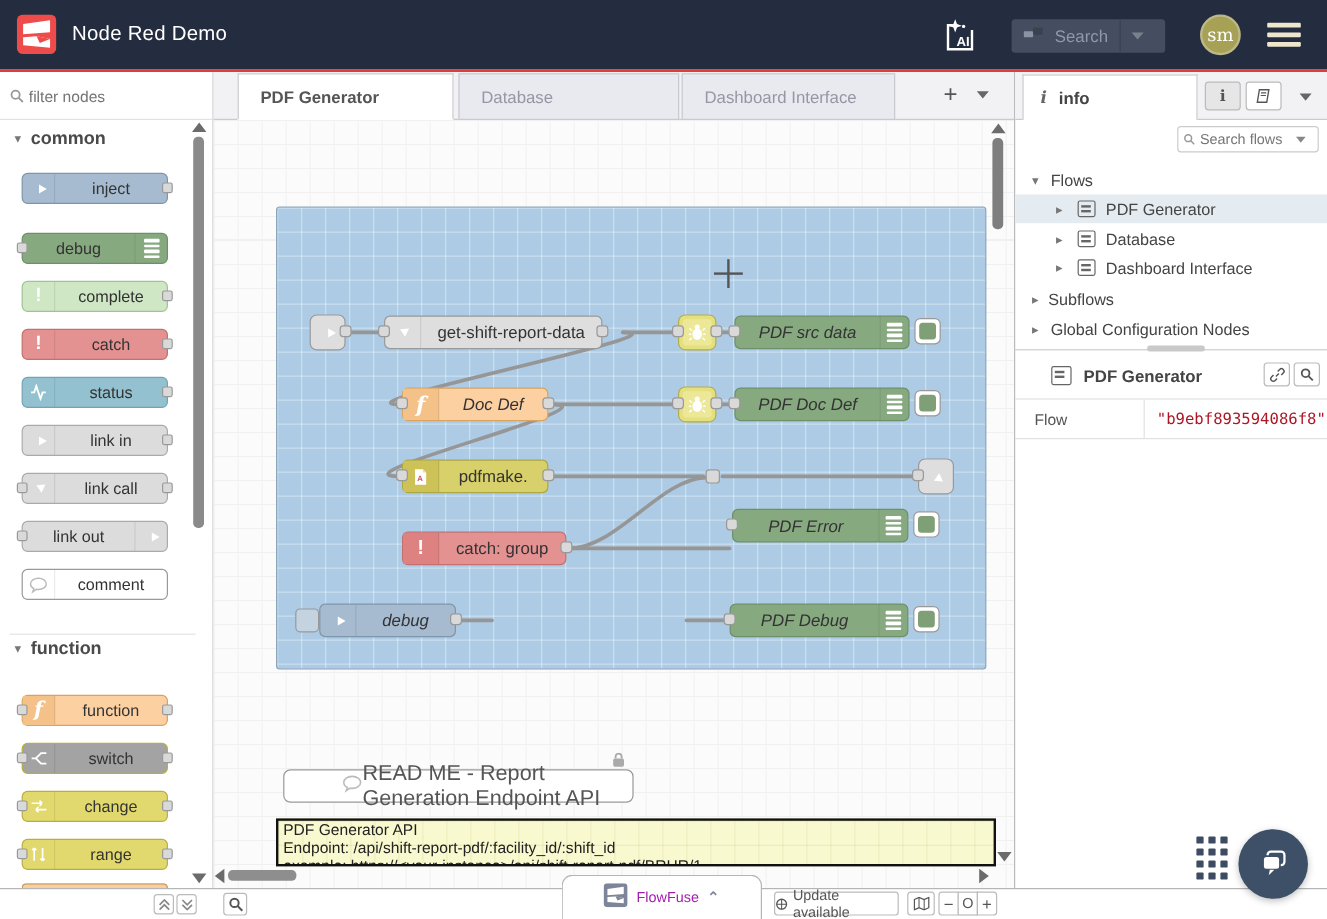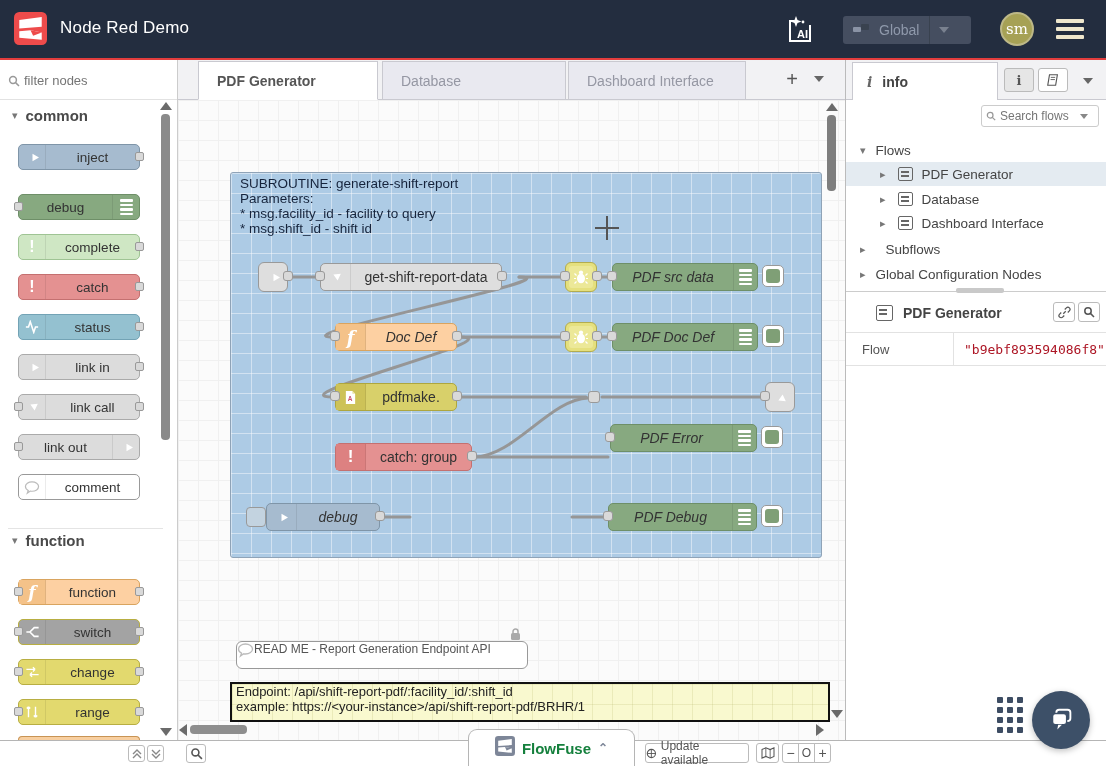--- a/index.html
+++ b/index.html
@@ -70,31 +70,31 @@
   .bugnode { position:absolute; width:32px; height:30px; background:#e5e07e; border:1px solid #b3ac4e; border-radius:6px; display:flex; align-items:center; justify-content:center; z-index:3; }
   .bugnode .inner { position:absolute; inset:3px; background:#ece898; border-radius:3px; }
   .bugnode svg { position:relative; }
   .junction { position:absolute; width:12px; height:12px; background:#d9d9d9; border:1px solid #999; border-radius:3px; z-index:3; }
   .dbg-toggle { position:absolute; right:-27px; top:1px; width:22px; height:22px; background:#fff; border:1px solid #999; border-radius:5px; z-index:3; }
   .dbg-toggle i { position:absolute; inset:3px; background:#7f9f76; border-radius:3px; }
   .inj-btn { position:absolute; width:20px; height:20px; background:#c3d3e0; border:1px solid #999; border-radius:4px; z-index:3; }
   .lines-glyph i { display:block; width:13px; height:2.5px; background:#fff; margin:2px auto; border-radius:1px; }
   .crosshair-h { position:absolute; width:24px; height:2px; background:#555; z-index:4; }
   .crosshair-v { position:absolute; width:2px; height:24px; background:#555; z-index:4; }
-  .comment-node { position:absolute; height:28px; background:#fff; border:1px solid #999; border-radius:6px; display:flex; align-items:flex-start; font-size:12px; color:#555; z-index:3; }
+  .comment-node { position:absolute; height:28px; background:#fff; border:1px solid #999; border-radius:6px; display:flex; align-items:center; font-size:18px; color:#555; z-index:3;padding-left:48px; }
   .group-yellow { position:absolute; background-color:#f9f9cf;
     background-image:linear-gradient(rgba(190,190,120,.25) 1px, transparent 1px), linear-gradient(90deg, rgba(190,190,120,.25) 1px, transparent 1px);
     background-size:20px 20px; border:2px solid #111; overflow:hidden; z-index:1; }
   .group-yellow div { font-size:13px; line-height:15px; color:#222; padding-left:4px; }
 
   
   .footer { position:absolute; left:0; top:740px; width:1106px; height:26px; background:#fff; border-top:1px solid #b5b5b5; z-index:6; }
   .fbtn { position:absolute; background:#fff; border:1px solid #bbb; border-radius:3px; display:flex; align-items:center; justify-content:center; color:#555; }
   .flowfuse-pill { position:absolute; left:468px; top:729px; width:167px; height:37px; background:#fff; border:1px solid #b5b5b5; border-bottom:none; border-radius:9px 9px 0 0; display:flex; align-items:center; justify-content:center; gap:7px; z-index:7; }
-  .flowfuse-pill .fftext { color:#15803d; font-size:15px; font-weight:bold; }
+  .flowfuse-pill .fftext { color:#a21caf; font-size:12px; font-weight:normal; }
   .flowfuse-pill .ffchev { color:#7d8698; font-size:12px; font-weight:bold; }
 
   
   .sidebar { position:absolute; left:845px; top:60px; width:261px; height:706px; background:#fff; border-left:1px solid #bbb; }
   .sb-header { position:absolute; left:0; top:0; width:260px; height:40px; background:#f2f2f4; border-bottom:1px solid #c9c9d0; }
   .info-tab { position:absolute; left:6px; top:2px; width:146px; height:38px; background:#fff; border:1px solid #c9c9d0; border-bottom:none; display:flex; align-items:center; gap:10px; padding-left:14px; font-size:14px; font-weight:bold; color:#444; }
   .icon-btn { position:absolute; top:8px; width:30px; height:24px; border:1px solid #bbb; border-radius:3px; background:#fff; display:flex; align-items:center; justify-content:center; color:#555; }
   .search-box { position:absolute; left:135px; top:45px; width:118px; height:22px; border:1px solid #ccc; border-radius:3px; display:flex; align-items:center; gap:4px; padding:0 4px; }
   .search-box input { border:none; outline:none; width:76px; font-size:12px; color:#999; font-family:"Liberation Sans",sans-serif; }
   .tree-row { position:absolute; left:0; width:260px; height:24px; display:flex; align-items:center; font-size:13.5px; color:#444; }
@@ -135,21 +135,21 @@
           <text x="13" y="24" font-size="11" font-weight="bold" fill="#fff" font-family="Liberation Sans,sans-serif">AI</text>
         </svg>
     </span>
     <div class="deploy">
       <span style="margin-left:10px">
         <svg width="18" height="12" viewBox="0 0 18 12">
             <rect x="0" y="4" width="8" height="5" rx="1" fill="#8a93a5"></rect>
             <rect x="8" y="1" width="8" height="6" rx="1" fill="#39424f"></rect>
           </svg>
       </span>
-      <span class="dlabel">Global</span>
+      <span class="dlabel">Search</span>
       <span class="dsep"></span>
       <span class="dcaret"></span>
     </div>
     <div class="avatar">
         <span>sm</span>
       </div>
     <div class="hamburger">
         <i></i>
         <i></i>
         <i></i>
@@ -321,26 +321,20 @@
     <div class="tab inactive" style="left:390px;width:178px">
         <span>Dashboard Interface</span>
       </div>
     <div class="tab-plus">+</div>
     <span class="tab-caret"></span>
   </div>
 
   <div class="canvas">
 
     <div class="group-blue"></div>
-    <div class="group-text">
-      <div>SUBROUTINE: generate-shift-report</div>
-      <div>Parameters:</div>
-      <div>* msg.facility_id - facility to query</div>
-      <div>* msg.shift_id - shift id</div>
-    </div>
 
     <svg class="wires" width="667" height="640">
       <g fill="none" stroke="#969696" stroke-width="3" stroke-linecap="round">
         <path d="M110 177 H157"></path>
         <path d="M341 177 C401 177 97 237 155 237"></path>
         <path d="M341 177 H385"></path>
         <path d="M421 177 H432"></path>
         <path d="M281 237 C341 237 95 297 155 297"></path>
         <path d="M281 237 H385"></path>
         <path d="M421 237 H432"></path>
@@ -508,20 +502,21 @@
         </svg>
     </span>
     <div class="comment-node" style="left:58px;top:541px;width:292px">
       <span class="isect l" style="border-right-color:#e2e2e2"><svg width="17" height="16" viewBox="0 0 16 16">
             <path d="M8 2c3.9 0 7 2.2 7 5s-3.1 5-7 5c-.6 0-1.2-.1-1.8-.2L3 14l1-2.8C2.2 10.3 1 8.8 1 7c0-2.8 3.1-5 7-5z" fill="none" stroke="#bbb" stroke-width="1.3"></path>
           </svg></span>
       <span class="nlabel it">READ ME - Report Generation Endpoint API</span>
     </div>
 
     <div class="group-yellow" style="left:52px;top:582px;width:600px;height:40px">
+      <div>PDF Generator API</div>
       <div>Endpoint: /api/shift-report-pdf/:facility_id/:shift_id</div>
       <div>example: https://&lt;your-instance&gt;/api/shift-report-pdf/BRHR/1</div>
     </div>
 
     <span class="tri" style="left:648px;top:3px;border-left:6px solid transparent;border-right:6px solid transparent;border-bottom:8px solid #6b6b6b"></span>
     <div class="sb-thumb" style="left:649px;top:15px;width:9px;height:76px;background:#7e7e7e"></div>
     <span class="tri" style="left:653px;top:610px;border-left:6px solid transparent;border-right:6px solid transparent;border-top:8px solid #6b6b6b"></span>
     <span class="tri" style="left:1px;top:624px;border-top:6px solid transparent;border-bottom:6px solid transparent;border-right:8px solid #6b6b6b"></span>
     <div class="sb-thumb" style="left:12px;top:625px;width:57px;height:9px;background:#8e8e8e"></div>
     <span class="tri" style="left:638px;top:624px;border-top:6px solid transparent;border-bottom:6px solid transparent;border-left:8px solid #6b6b6b"></span>
@@ -567,21 +562,21 @@
       <span class="flow-ic" style="margin-left:12px"></span>
       <span style="margin-left:9px">Database</span>
     </div>
     <div class="tree-row" style="top:151px">
       <span class="tchev" style="margin-left:34px">▸</span>
       <span class="flow-ic" style="margin-left:12px"></span>
       <span style="margin-left:9px;width:152px;overflow:hidden;white-space:nowrap">Dashboard Interface</span>
     </div>
     <div class="tree-row" style="top:177px">
       <span class="tchev" style="margin-left:14px">▸</span>
-      <span style="margin-left:20px">Subflows</span>
+      <span style="margin-left:8px">Subflows</span>
     </div>
     <div class="tree-row" style="top:202px">
       <span class="tchev" style="margin-left:14px">▸</span>
       <span style="margin-left:10px">Global Configuration Nodes</span>
     </div>
 
     <div class="divider-line" style="top:231px"></div>
     <div class="drag-handle" style="top:228px"></div>
 
     <div class="detail-title" style="left:30px;top:245px">

